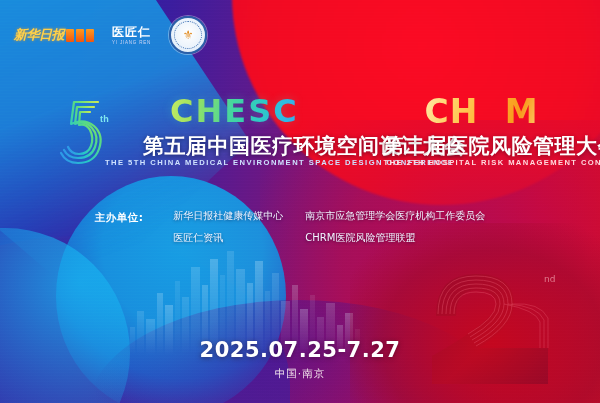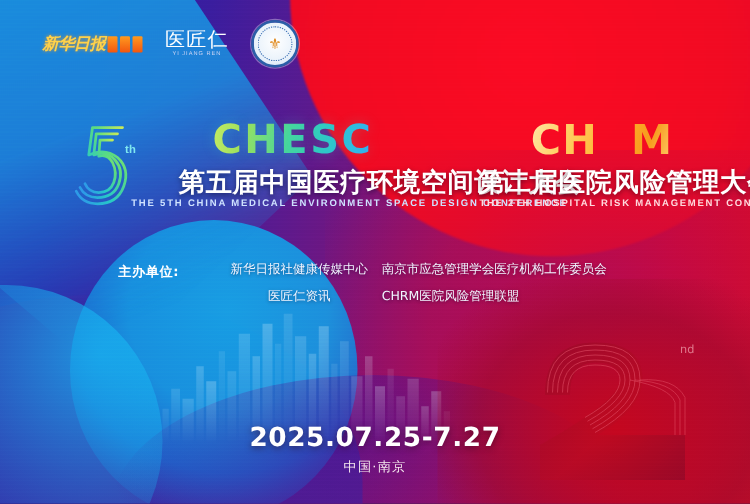--- a/index.html
+++ b/index.html
@@ -115,36 +115,35 @@
 
   
   .logo-bar {
     position: absolute; left: 14px; top: 16px;
     display: flex; align-items: center; gap: 18px;
     z-index: 9;
   }
   .logo-xhrb {
     display: flex; align-items: center; gap: 1px;
     padding: 2px 0;
-    margin-left: 20px;
   }
   .logo-xhrb .cn {
     font-family: "Liberation Serif", serif;
     font-size: 13px; font-weight: 700; font-style: italic;
     color: #ffd24a; letter-spacing: -0.5px;
     text-shadow: 0 0 3px rgba(255,160,30,0.8);
   }
   .logo-xhrb .blk {
     display: inline-block; width: 8px; height: 13px; margin-left: 1px;
     background: linear-gradient(180deg,#ff9a1f,#f2560f);
     border-radius: 1px;
   }
   .logo-yjr { text-align: center; }
   .logo-yjr .cn {
-    font-size: 16px; font-weight: 400; color: #ffffff; letter-spacing: 1px;
+    font-size: 12px; font-weight: 700; color: #ffffff; letter-spacing: 1px;
     display: block; line-height: 13px;
   }
   .logo-yjr .en {
     font-size: 4.5px; color: #cfd6f5; letter-spacing: 0.8px; display: block;
     margin-top: 1px;
   }
   .logo-circle {
     width: 38px; height: 38px; border-radius: 50%;
     background: radial-gradient(circle at 50% 45%, #ffffff 0%, #e9f2fb 62%, #cfe0f2 100%);
     border: 2px solid #2b5fa8;
@@ -226,21 +225,21 @@
     display: flex; justify-content: center; z-index: 10;
   }
   .org-inner { display: flex; align-items: flex-start; gap: 0; }
   .org-label {
     font-size: 10.5px; font-weight: 700; color: #ffffff;
     letter-spacing: 0.5px; margin-right: 30px; padding-top: 1px;
     white-space: nowrap;
     font-family: "DejaVu Sans", sans-serif;
   }
   .org-col { display: flex; flex-direction: column; gap: 10px; }
-  .org-col.c1 { width: 132px; text-align: center; }
+  .org-col.c1 { width: 132px; }
   .org-col.c2 { width: 200px; }
   .org-item {
     font-size: 10px; color: #f2f5ff; white-space: nowrap; line-height: 12px;
     font-family: "DejaVu Sans", sans-serif;
     text-shadow: 0 1px 3px rgba(0,0,40,0.45);
   }
 
   
   .date-block {
     position: absolute; left: 0; top: 338px; width: 600px;

